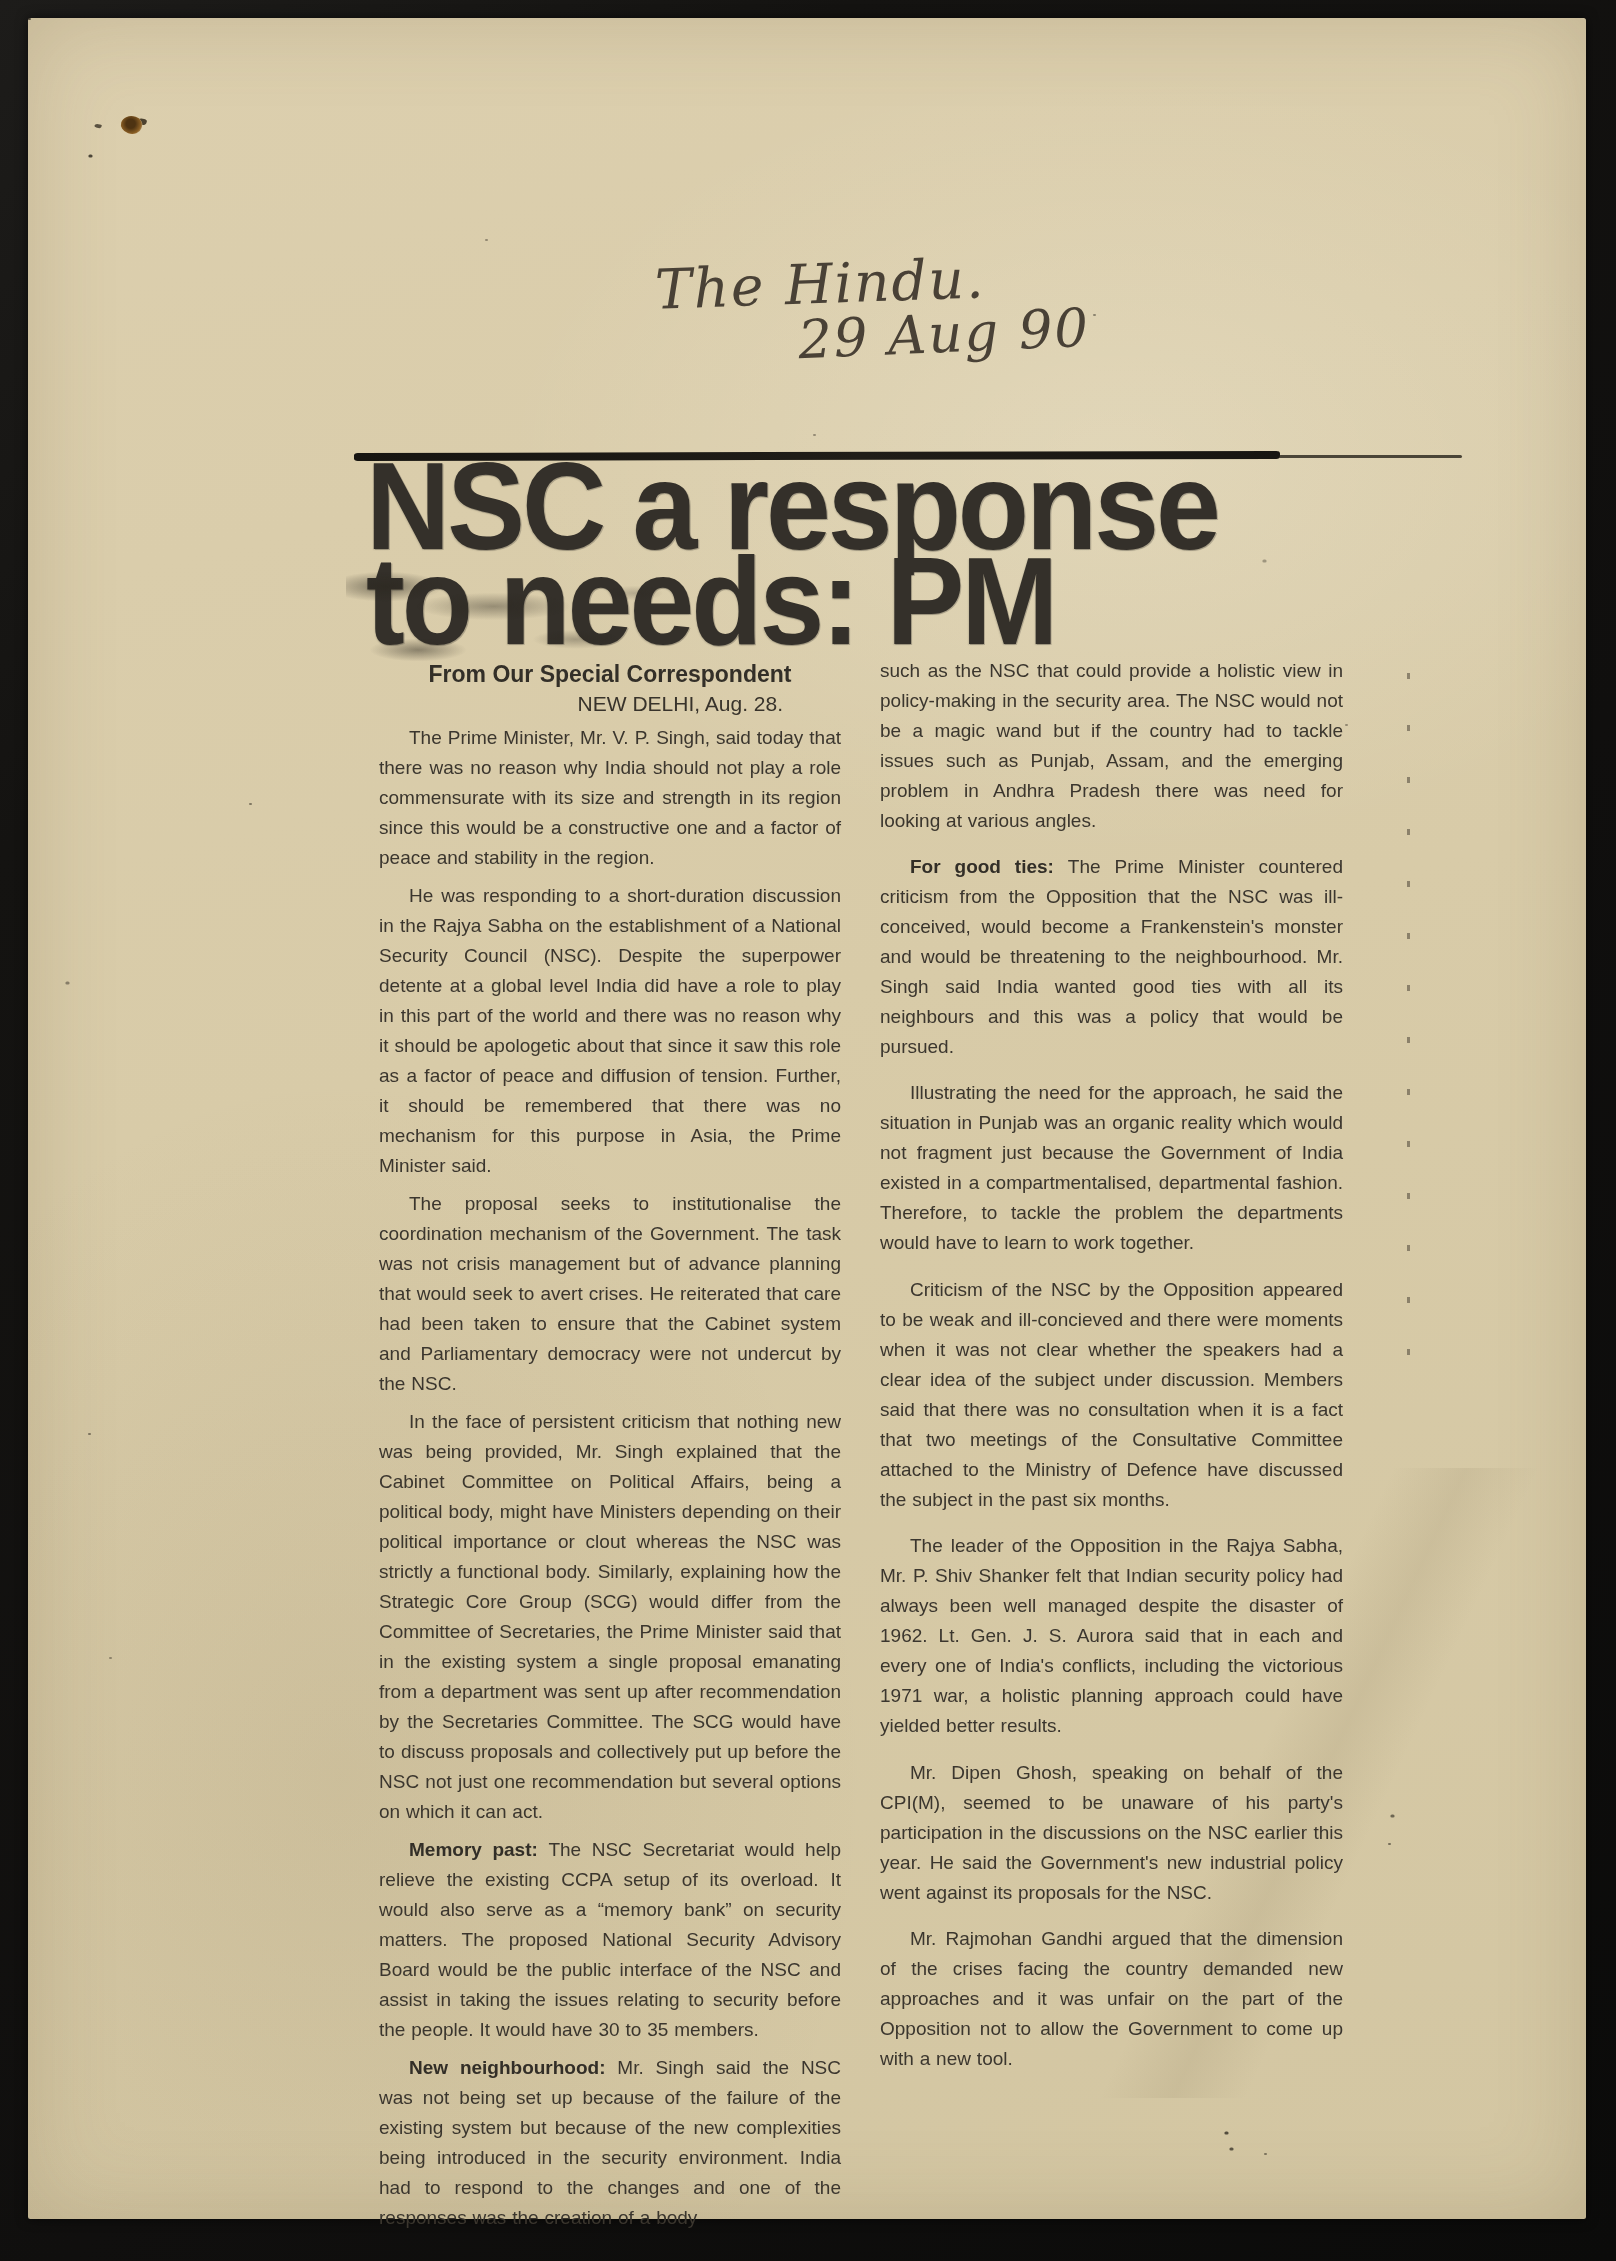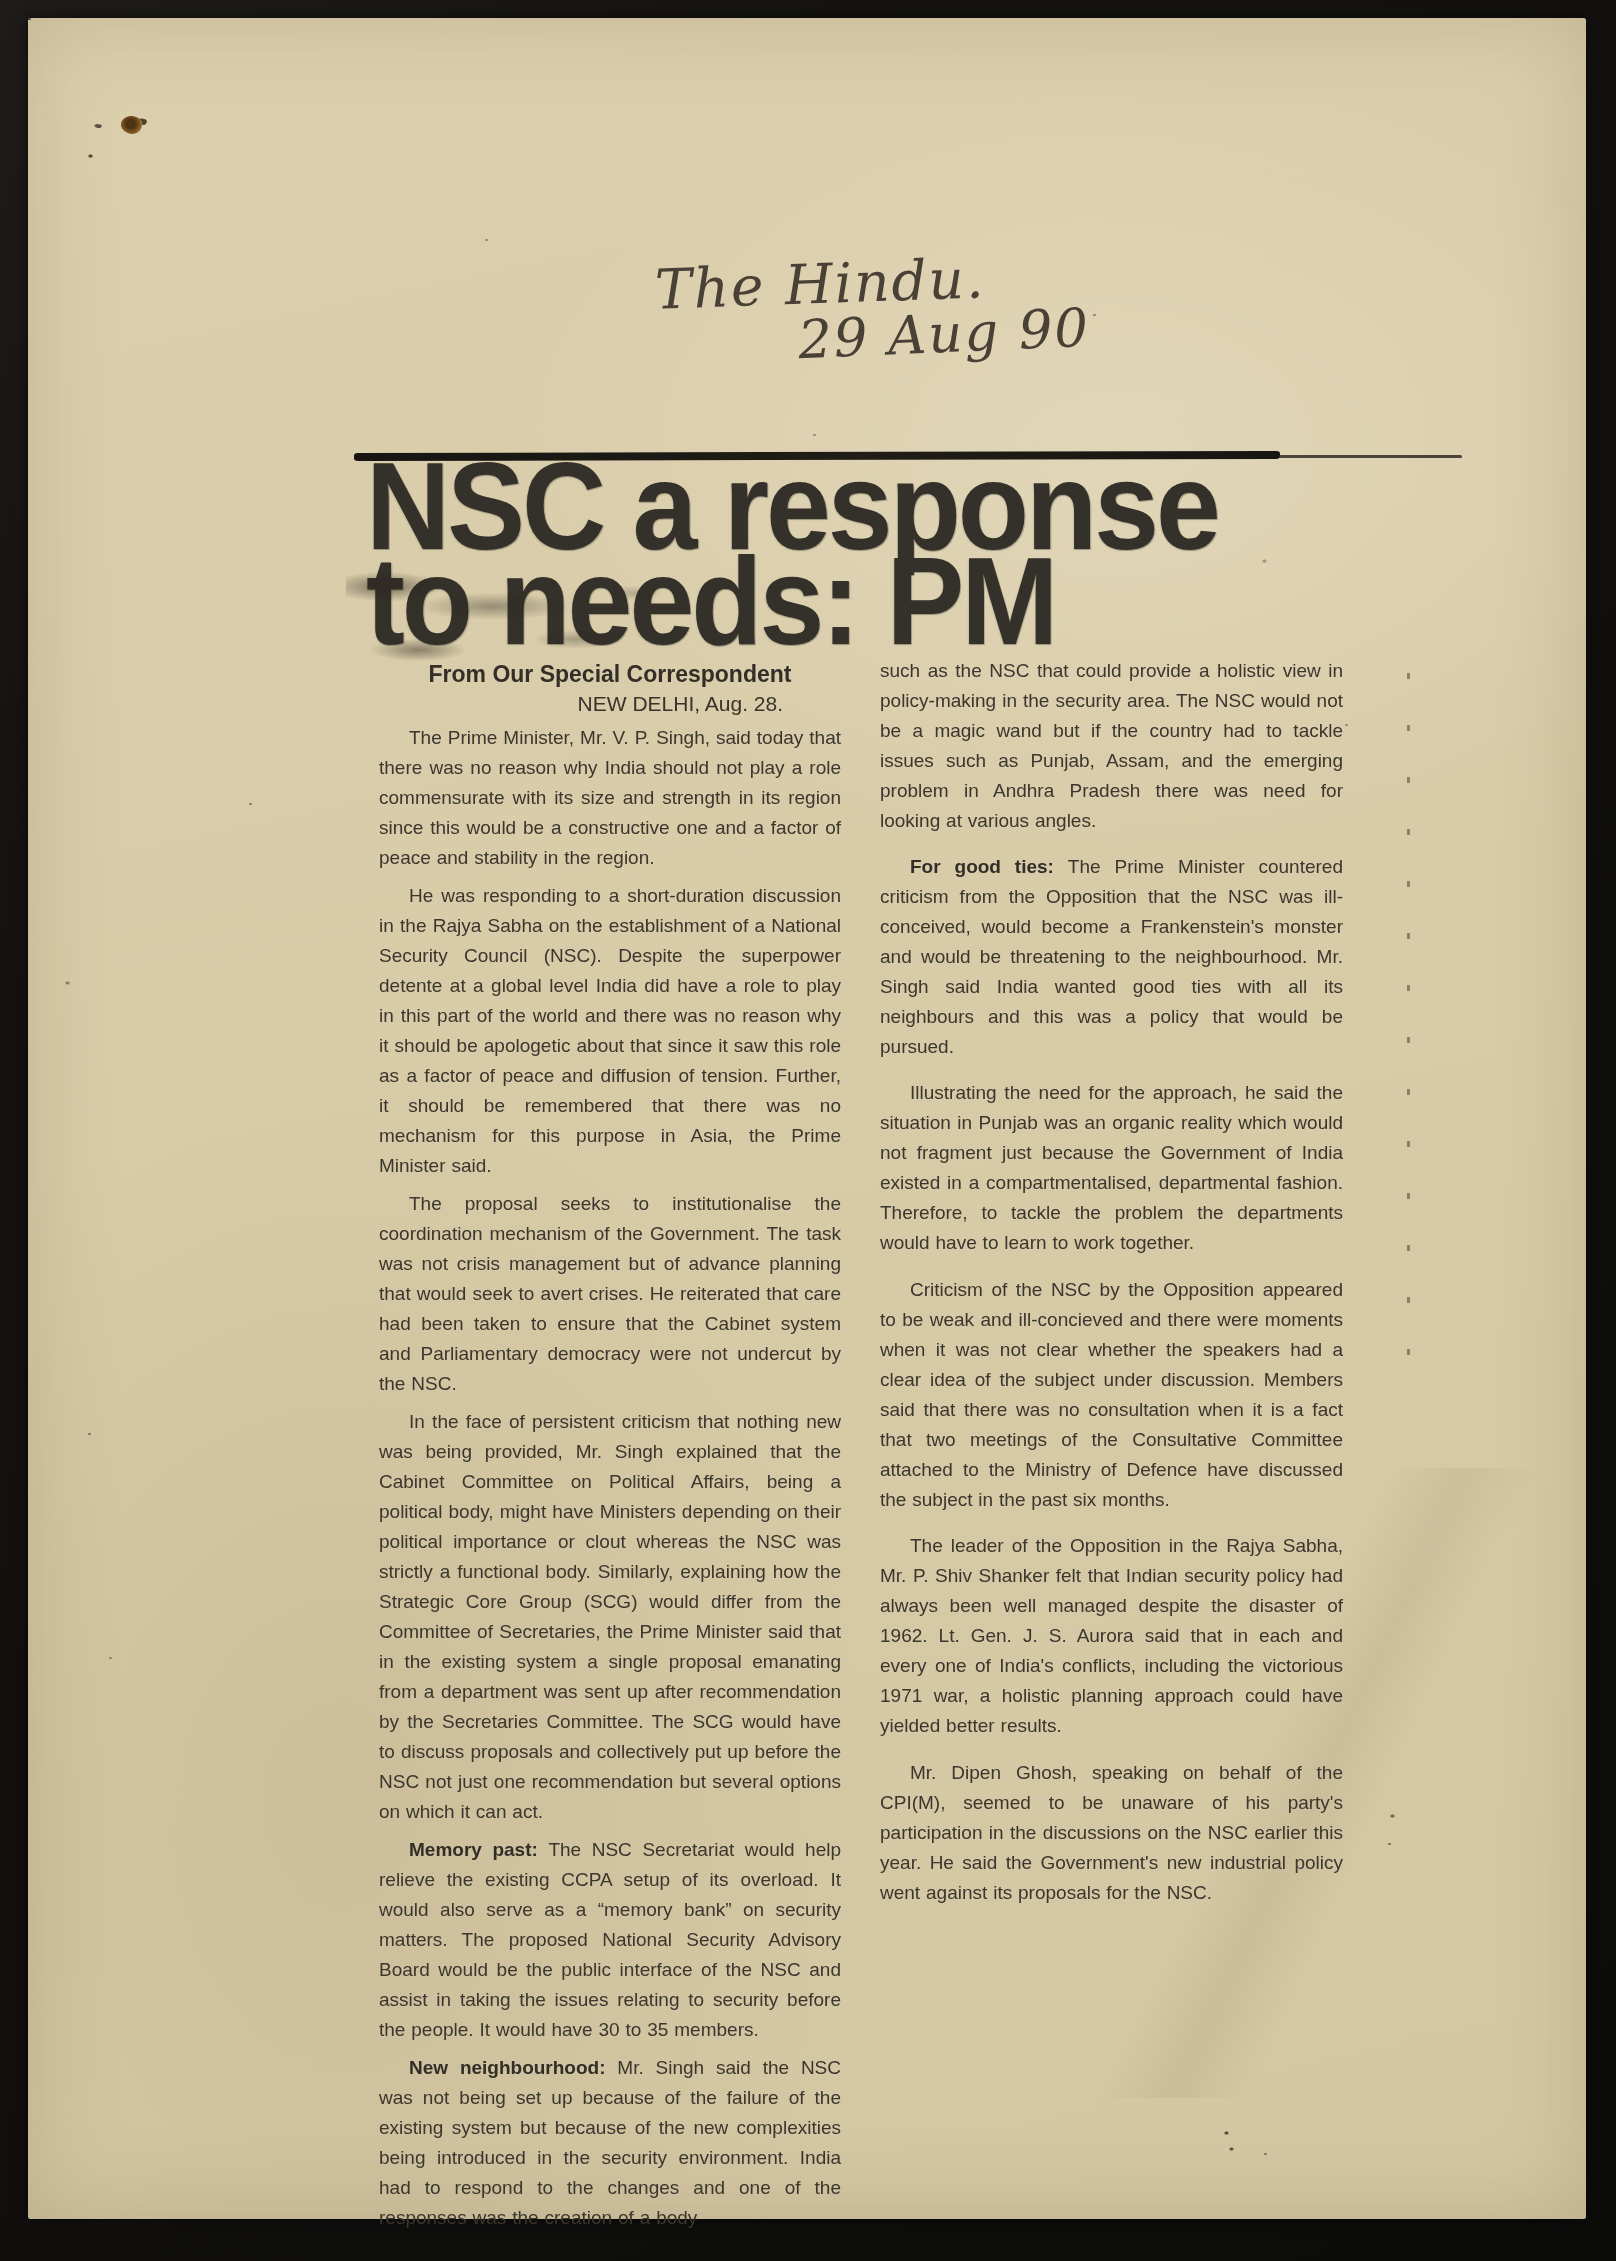--- a/index.html
+++ b/index.html
@@ -124,18 +124,19 @@
     </div>
 
     <div class="col col-right">
       <div id="col-right-paras">
           <p class="body-para no-indent">such as the NSC that could provide a holistic view in policy-making in the security area. The NSC would not be a magic wand but if the country had to tackle issues such as Punjab, Assam, and the emerging problem in Andhra Pradesh there was need for looking at various angles.</p>
           <p class="body-para"><b>For good ties: </b>The Prime Minister countered criticism from the Opposition that the NSC was ill-conceived, would become a Frankenstein's monster and would be threatening to the neighbourhood. Mr. Singh said India wanted good ties with all its neighbours and this was a policy that would be pursued.</p>
           <p class="body-para">Illustrating the need for the approach, he said the situation in Punjab was an organic reality which would not fragment just because the Government of India existed in a compartmentalised, departmental fashion. Therefore, to tackle the problem the departments would have to learn to work together.</p>
           <p class="body-para">Criticism of the NSC by the Opposition appeared to be weak and ill-concieved and there were moments when it was not clear whether the speakers had a clear idea of the subject under discussion. Members said that there was no consultation when it is a fact that two meetings of the Consultative Committee attached to the Ministry of Defence have discussed the subject in the past six months.</p>
           <p class="body-para">The leader of the Opposition in the Rajya Sabha, Mr. P. Shiv Shanker felt that Indian security policy had always been well managed despite the disaster of 1962. Lt. Gen. J. S. Aurora said that in each and every one of India's conflicts, including the victorious 1971 war, a holistic planning approach could have yielded better results.</p>
           <p class="body-para">Mr. Dipen Ghosh, speaking on behalf of the CPI(M), seemed to be unaware of his party's participation in the discussions on the NSC earlier this year. He said the Government's new industrial policy went against its proposals for the NSC.</p>
+          <p class="body-para">Mr. Rajmohan Gandhi argued that the dimension of the crises facing the country demanded new approaches and it was unfair on the part of the Opposition not to allow the Government to come up with a new tool.</p>
         </div>
     </div>
 
   </div>
 </div>
 
 
 </body></html>

